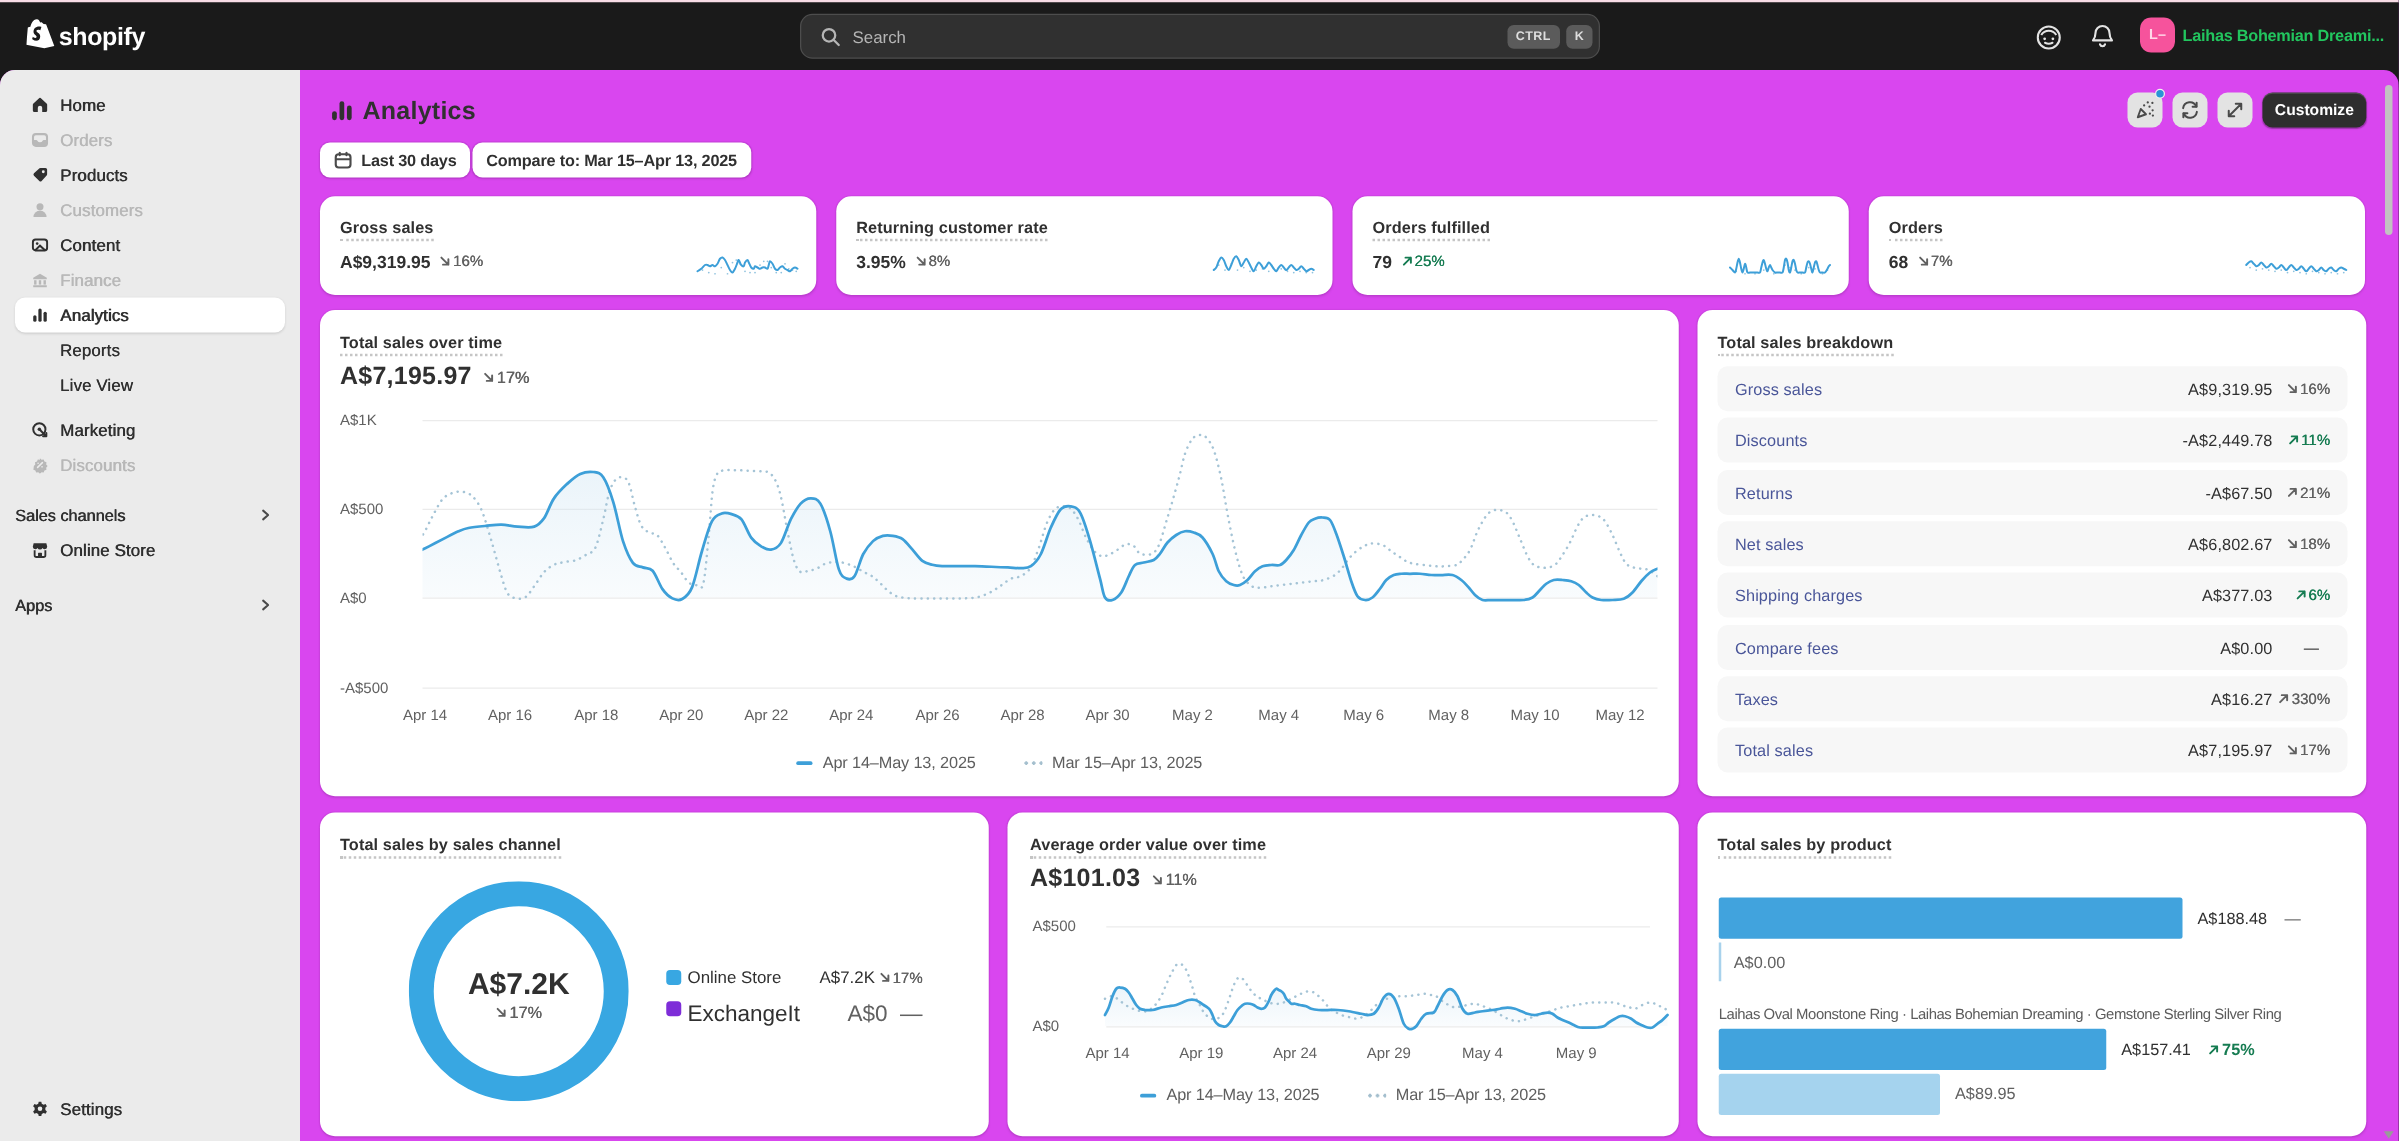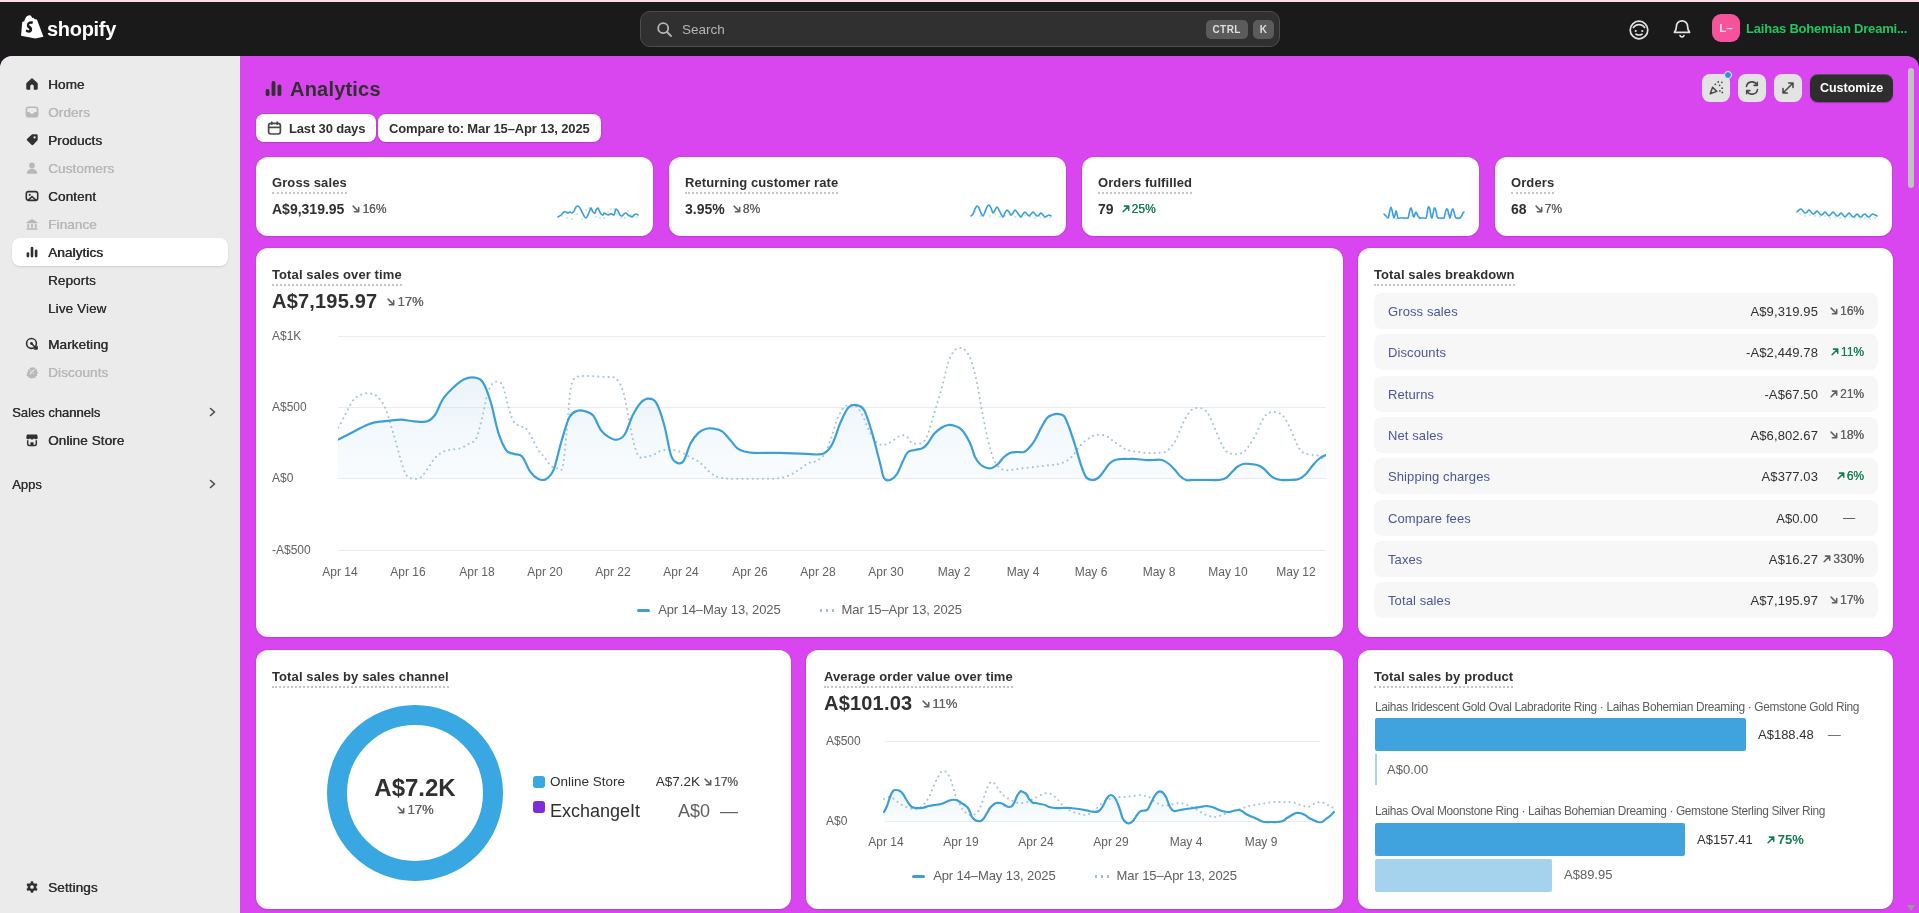--- a/index.html
+++ b/index.html
@@ -451,21 +451,20 @@
 <path d="M4.0,104.0C4.8,103.7 7.3,102.0 9.0,102.0C10.7,102.0 12.3,103.0 14.0,104.0C15.7,105.0 17.3,106.8 19.0,108.0C20.7,109.2 22.3,110.2 24.0,111.0C25.7,111.8 27.5,112.5 29.0,113.0C30.5,113.5 31.7,113.8 33.0,114.0C34.3,114.2 35.7,114.3 37.0,114.0C38.3,113.7 39.7,113.0 41.0,112.0C42.3,111.0 43.7,109.7 45.0,108.0C46.3,106.3 47.8,104.2 49.0,102.0C50.2,99.8 51.0,97.3 52.0,95.0C53.0,92.7 54.0,90.2 55.0,88.0C56.0,85.8 57.0,83.8 58.0,82.0C59.0,80.2 60.0,78.0 61.0,77.0C62.0,76.0 63.0,75.8 64.0,76.0C65.0,76.2 66.0,76.8 67.0,78.0C68.0,79.2 69.2,81.2 70.0,83.0C70.8,84.8 71.3,87.0 72.0,89.0C72.7,91.0 73.3,92.8 74.0,95.0C74.7,97.2 75.3,100.2 76.0,102.0C76.7,103.8 77.2,104.5 78.0,106.0C78.8,107.5 80.2,109.5 81.0,111.0C81.8,112.5 82.2,113.8 83.0,115.0C83.8,116.2 85.0,117.2 86.0,118.0C87.0,118.8 87.8,119.7 89.0,120.0C90.2,120.3 91.7,120.3 93.0,120.0C94.3,119.7 95.8,119.2 97.0,118.0C98.2,116.8 99.0,115.2 100.0,113.0C101.0,110.8 102.0,107.8 103.0,105.0C104.0,102.2 105.0,98.7 106.0,96.0C107.0,93.3 108.0,90.5 109.0,89.0C110.0,87.5 111.0,87.0 112.0,87.0C113.0,87.0 113.8,87.7 115.0,89.0C116.2,90.3 117.7,93.2 119.0,95.0C120.3,96.8 121.7,98.7 123.0,100.0C124.3,101.3 125.7,102.2 127.0,103.0C128.3,103.8 129.7,104.3 131.0,105.0C132.3,105.7 133.7,106.5 135.0,107.0C136.3,107.5 137.7,107.8 139.0,108.0C140.3,108.2 141.7,108.2 143.0,108.0C144.3,107.8 145.7,107.5 147.0,107.0C148.3,106.5 149.7,105.7 151.0,105.0C152.3,104.3 153.7,103.7 155.0,103.0C156.3,102.3 157.7,101.7 159.0,101.0C160.3,100.3 161.7,99.5 163.0,99.0C164.3,98.5 165.7,98.0 167.0,98.0C168.3,98.0 169.7,98.3 171.0,99.0C172.3,99.7 173.7,100.8 175.0,102.0C176.3,103.2 177.7,104.5 179.0,106.0C180.3,107.5 181.7,109.7 183.0,111.0C184.3,112.3 185.7,113.2 187.0,114.0C188.3,114.8 189.5,115.3 191.0,116.0C192.5,116.7 194.3,117.5 196.0,118.0C197.7,118.5 199.3,118.7 201.0,119.0C202.7,119.3 204.3,120.2 206.0,120.0C207.7,119.8 209.3,119.0 211.0,118.0C212.7,117.0 214.3,115.5 216.0,114.0C217.7,112.5 219.2,110.5 221.0,109.0C222.8,107.5 225.0,106.0 227.0,105.0C229.0,104.0 231.0,103.5 233.0,103.0C235.0,102.5 236.8,102.2 239.0,102.0C241.2,101.8 243.7,102.2 246.0,102.0C248.3,101.8 250.7,101.3 253.0,101.0C255.3,100.7 258.0,100.0 260.0,100.0C262.0,100.0 263.5,100.7 265.0,101.0C266.5,101.3 267.5,101.2 269.0,102.0C270.5,102.8 272.3,104.8 274.0,106.0C275.7,107.2 277.3,108.2 279.0,109.0C280.7,109.8 282.3,110.8 284.0,111.0C285.7,111.2 287.3,110.3 289.0,110.0C290.7,109.7 292.3,109.3 294.0,109.0C295.7,108.7 297.3,108.0 299.0,108.0C300.7,108.0 302.3,108.5 304.0,109.0C305.7,109.5 307.3,110.3 309.0,111.0C310.7,111.7 312.3,112.2 314.0,113.0C315.7,113.8 317.3,115.0 319.0,116.0C320.7,117.0 322.3,118.2 324.0,119.0C325.7,119.8 327.3,120.5 329.0,121.0C330.7,121.5 332.3,122.0 334.0,122.0C335.7,122.0 337.2,121.5 339.0,121.0C340.8,120.5 343.0,119.7 345.0,119.0C347.0,118.3 349.0,117.7 351.0,117.0C353.0,116.3 355.0,115.7 357.0,115.0C359.0,114.3 361.0,113.7 363.0,113.0C365.0,112.3 367.0,111.5 369.0,111.0C371.0,110.5 373.0,110.3 375.0,110.0C377.0,109.7 379.0,109.3 381.0,109.0C383.0,108.7 385.0,108.3 387.0,108.0C389.0,107.7 391.0,107.2 393.0,107.0C395.0,106.8 397.0,107.0 399.0,107.0C401.0,107.0 403.2,107.0 405.0,107.0C406.8,107.0 408.3,106.8 410.0,107.0C411.7,107.2 413.3,107.5 415.0,108.0C416.7,108.5 418.5,109.5 420.0,110.0C421.5,110.5 422.7,110.7 424.0,111.0C425.3,111.3 426.7,112.2 428.0,112.0C429.3,111.8 430.7,110.7 432.0,110.0C433.3,109.3 434.7,108.5 436.0,108.0C437.3,107.5 438.7,107.0 440.0,107.0C441.3,107.0 442.7,107.5 444.0,108.0C445.3,108.5 446.7,109.3 448.0,110.0C449.3,110.7 450.7,111.3 452.0,112.0C453.3,112.7 455.3,113.7 456.0,114.0" fill="none" stroke="#a5c4d6" stroke-width="2" stroke-dasharray="0.1 5" stroke-linecap="round"></path>
 <path d="M4.0,117.0C4.5,116.0 6.0,113.5 7.0,111.0C8.0,108.5 9.0,104.5 10.0,102.0C11.0,99.5 12.0,97.2 13.0,96.0C14.0,94.8 14.8,95.0 16.0,95.0C17.2,95.0 18.8,95.3 20.0,96.0C21.2,96.7 22.0,97.7 23.0,99.0C24.0,100.3 25.0,102.3 26.0,104.0C27.0,105.7 28.0,107.7 29.0,109.0C30.0,110.3 30.8,111.3 32.0,112.0C33.2,112.7 34.3,112.8 36.0,113.0C37.7,113.2 39.8,113.3 42.0,113.0C44.2,112.7 46.8,111.5 49.0,111.0C51.2,110.5 53.0,110.3 55.0,110.0C57.0,109.7 59.2,109.5 61.0,109.0C62.8,108.5 64.3,107.7 66.0,107.0C67.7,106.3 69.3,105.3 71.0,105.0C72.7,104.7 74.5,104.7 76.0,105.0C77.5,105.3 78.8,106.3 80.0,107.0C81.2,107.7 82.0,108.3 83.0,109.0C84.0,109.7 85.2,110.3 86.0,111.0C86.8,111.7 87.3,112.0 88.0,113.0C88.7,114.0 89.3,115.5 90.0,117.0C90.7,118.5 91.2,120.7 92.0,122.0C92.8,123.3 94.0,124.3 95.0,125.0C96.0,125.7 97.0,125.8 98.0,126.0C99.0,126.2 100.0,126.5 101.0,126.0C102.0,125.5 103.0,124.3 104.0,123.0C105.0,121.7 106.0,119.7 107.0,118.0C108.0,116.3 109.0,114.3 110.0,113.0C111.0,111.7 112.0,110.8 113.0,110.0C114.0,109.2 114.8,108.3 116.0,108.0C117.2,107.7 118.8,107.8 120.0,108.0C121.2,108.2 122.0,108.5 123.0,109.0C124.0,109.5 125.0,110.5 126.0,111.0C127.0,111.5 128.0,112.0 129.0,112.0C130.0,112.0 131.0,112.0 132.0,111.0C133.0,110.0 134.2,107.7 135.0,106.0C135.8,104.3 136.3,102.3 137.0,101.0C137.7,99.7 138.3,98.8 139.0,98.0C139.7,97.2 140.3,96.2 141.0,96.0C141.7,95.8 142.3,96.7 143.0,97.0C143.7,97.3 144.3,97.5 145.0,98.0C145.7,98.5 146.3,99.0 147.0,100.0C147.7,101.0 148.3,103.0 149.0,104.0C149.7,105.0 150.3,105.3 151.0,106.0C151.7,106.7 152.2,107.7 153.0,108.0C153.8,108.3 154.8,107.8 156.0,108.0C157.2,108.2 158.5,108.7 160.0,109.0C161.5,109.3 163.5,109.5 165.0,110.0C166.5,110.5 167.3,111.5 169.0,112.0C170.7,112.5 172.8,112.8 175.0,113.0C177.2,113.2 179.5,113.0 182.0,113.0C184.5,113.0 187.2,112.8 190.0,113.0C192.8,113.2 195.8,113.5 199.0,114.0C202.2,114.5 206.5,115.5 209.0,116.0C211.5,116.5 212.3,117.0 214.0,117.0C215.7,117.0 217.5,117.0 219.0,116.0C220.5,115.0 221.7,113.2 223.0,111.0C224.3,108.8 225.7,104.8 227.0,103.0C228.3,101.2 229.7,100.0 231.0,100.0C232.3,100.0 233.7,101.0 235.0,103.0C236.3,105.0 237.7,108.5 239.0,112.0C240.3,115.5 241.7,121.3 243.0,124.0C244.3,126.7 245.8,127.3 247.0,128.0C248.2,128.7 249.0,128.3 250.0,128.0C251.0,127.7 251.8,127.3 253.0,126.0C254.2,124.7 255.7,121.7 257.0,120.0C258.3,118.3 259.3,116.8 261.0,116.0C262.7,115.2 265.5,116.0 267.0,115.0C268.5,114.0 268.8,112.2 270.0,110.0C271.2,107.8 272.7,104.2 274.0,102.0C275.3,99.8 276.7,97.8 278.0,97.0C279.3,96.2 280.7,96.2 282.0,97.0C283.3,97.8 284.7,99.5 286.0,102.0C287.3,104.5 288.7,109.7 290.0,112.0C291.3,114.3 292.3,115.5 294.0,116.0C295.7,116.5 298.0,115.3 300.0,115.0C302.0,114.7 303.7,114.3 306.0,114.0C308.3,113.7 311.7,113.3 314.0,113.0C316.3,112.7 318.0,112.3 320.0,112.0C322.0,111.7 324.0,111.0 326.0,111.0C328.0,111.0 330.2,111.5 332.0,112.0C333.8,112.5 335.3,113.3 337.0,114.0C338.7,114.7 340.2,115.5 342.0,116.0C343.8,116.5 346.2,117.0 348.0,117.0C349.8,117.0 351.3,116.3 353.0,116.0C354.7,115.7 356.5,115.0 358.0,115.0C359.5,115.0 360.7,115.3 362.0,116.0C363.3,116.7 364.7,118.2 366.0,119.0C367.3,119.8 368.5,120.3 370.0,121.0C371.5,121.7 373.5,122.3 375.0,123.0C376.5,123.7 377.5,124.3 379.0,125.0C380.5,125.7 382.0,126.7 384.0,127.0C386.0,127.3 388.7,127.0 391.0,127.0C393.3,127.0 396.0,127.2 398.0,127.0C400.0,126.8 401.5,126.7 403.0,126.0C404.5,125.3 405.5,124.0 407.0,123.0C408.5,122.0 410.5,120.8 412.0,120.0C413.5,119.2 414.7,118.3 416.0,118.0C417.3,117.7 418.5,117.7 420.0,118.0C421.5,118.3 423.5,119.2 425.0,120.0C426.5,120.8 427.7,122.2 429.0,123.0C430.3,123.8 431.5,124.3 433.0,125.0C434.5,125.7 436.5,126.7 438.0,127.0C439.5,127.3 440.7,127.5 442.0,127.0C443.3,126.5 444.7,125.0 446.0,124.0C447.3,123.0 448.7,122.2 450.0,121.0C451.3,119.8 453.3,117.7 454.0,117.0" fill="none" stroke="#3d9fd8" stroke-width="2.2" stroke-linecap="round" stroke-linejoin="round"></path>
 </svg>
 <div class="legend" style="left:0;top:218px;width:537px">
           <span><span class="leg-dash"></span>Apr 14–May 13, 2025</span>
           <span><span class="leg-dot"></span>Mar 15–Apr 13, 2025</span>
         </div>
 </div>
 <div class="card" style="left:1118px;top:594px;width:535px;height:259px;overflow:hidden">
 <div class="abs" style="left:16px;top:17px"><span class="ctitle">Total sales by product</span></div>
-<div class="abs" style="left:17px;top:50px;width:502px;font-size:11.9px;color:#5c5c5c;white-space:nowrap;overflow:hidden;letter-spacing:-0.35px">Laihas Iridescent Gold Oval Labradorite Ring · Laihas Bohemian Dreaming · Gemstone Gold Ring</div>
 <div class="abs" style="left:17px;top:68px;width:371px;height:33px;background:#41a3dd;border-radius:2px"></div>
 <div class="abs" style="left:400px;top:77px;font-size:13px;color:#303030;display:flex;gap:14px;align-items:center">A$188.48<span style="color:#616161">—</span></div>
 <div class="abs" style="left:17px;top:104px;width:1.5px;height:31px;background:#a8d2ec"></div>
 <div class="abs" style="left:29px;top:112px;font-size:13px;color:#616161">A$0.00</div>
 <div class="abs" style="left:17px;top:154px;width:502px;font-size:11.9px;color:#5c5c5c;white-space:nowrap;overflow:hidden;letter-spacing:-0.35px">Laihas Oval Moonstone Ring · Laihas Bohemian Dreaming · Gemstone Sterling Silver Ring</div>
 <div class="abs" style="left:17px;top:173px;width:310px;height:33px;background:#41a3dd;border-radius:2px"></div>
 <div class="abs" style="left:339px;top:182px;font-size:13px;color:#303030;display:flex;gap:13px;align-items:center">A$157.41<span style="display:flex;align-items:center;gap:2px;color:#167c52;font-weight:bold;font-size:13px"><svg width="10" height="10" viewBox="0 0 10 10" style="flex:none">
               <path d="M2.1 7.7 L7.7 2.1 M7.7 6.2 V2.1 H3.4" fill="none" stroke="#167c52" stroke-width="1.55" stroke-linecap="round" stroke-linejoin="round"></path>
             </svg>75%</span></div>
 <div class="abs" style="left:17px;top:209px;width:177px;height:33px;background:#a5d3ee;border-radius:2px"></div>

